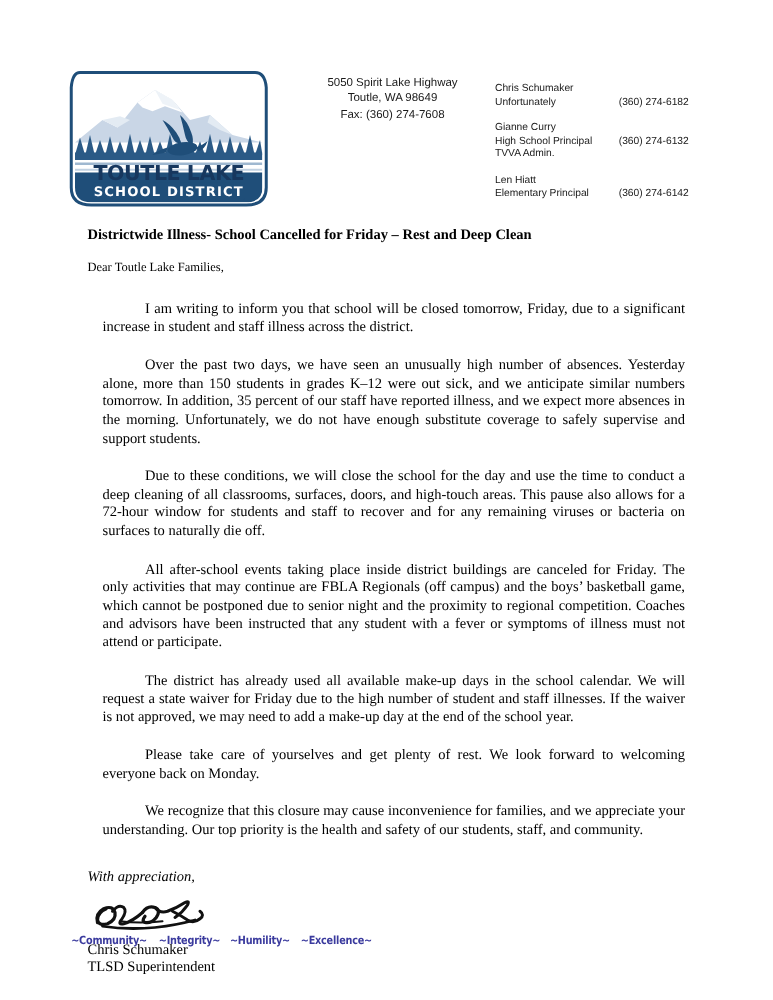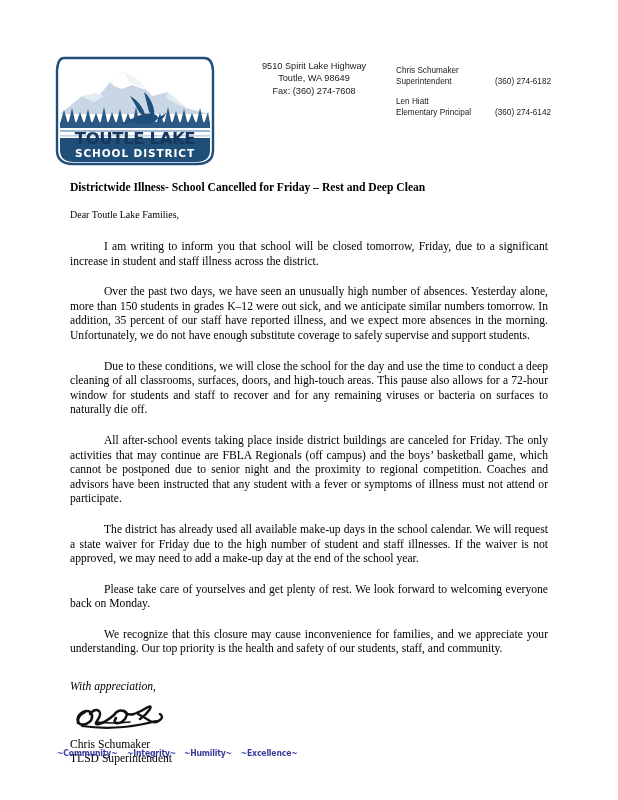--- a/index.html
+++ b/index.html
@@ -103,21 +103,21 @@
 
   .salutation {
     font-size: 10px;
     line-height: 15px;
     margin: 0 0 18px 0;
   }
 
   .para {
     font-size: 11.6px;
     line-height: 14.6px;
-    margin: 0 0 16px 0;
+    margin: 0 0 16px 12px;
     text-align: justify;
     text-indent: 34px;
     hyphens: none;
   }
 
   .closing {
     font-size: 11.6px;
     line-height: 15px;
     margin: 22px 0 0 0;
     font-style: italic;
@@ -226,35 +226,43 @@
         </g>
 
         <text x="83" y="92" text-anchor="middle" font-family="DejaVu Sans, sans-serif" font-size="16.5" font-weight="bold" fill="#17375E" letter-spacing="-0.4">TOUTLE LAKE</text>
 
         <rect x="22" y="94" width="122" height="14" rx="2" fill="#1F4E79"></rect>
         <text x="83" y="105" text-anchor="middle" font-family="DejaVu Sans, sans-serif" font-size="10.5" font-weight="bold" fill="#ffffff" letter-spacing="0.9">SCHOOL DISTRICT</text>
       </svg>
     </div>
 
     <div class="addr-block">
-      <div>9510 Spirit Lake Highway</div>
+      <div>5050 Spirit Lake Highway</div>
       <div>Toutle, WA 98649</div>
       <div>Fax: (360) 274-7608</div>
     </div>
 
     <div class="contacts">
 
       <div class="contact-group">
         <div class="contact-name">Chris Schumaker</div>
         <div class="contact-row">
-          <span class="contact-role">Superintendent</span>
+          <span class="contact-role">Unfortunately</span>
           <span class="contact-phone">(360) 274-6182</span>
         </div>
       </div>
 
+      <div class="contact-group">
+        <div class="contact-name">Gianne Curry</div>
+        <div class="contact-row">
+          <span class="contact-role">High School Principal</span>
+          <span class="contact-phone">(360) 274-6132</span>
+        </div>
+        <div class="contact-sub">TVVA Admin.</div>
+      </div>
 
       <div class="contact-group">
         <div class="contact-name">Len Hiatt</div>
         <div class="contact-row">
           <span class="contact-role">Elementary Principal</span>
           <span class="contact-phone">(360) 274-6142</span>
         </div>
       </div>
 
     </div>

